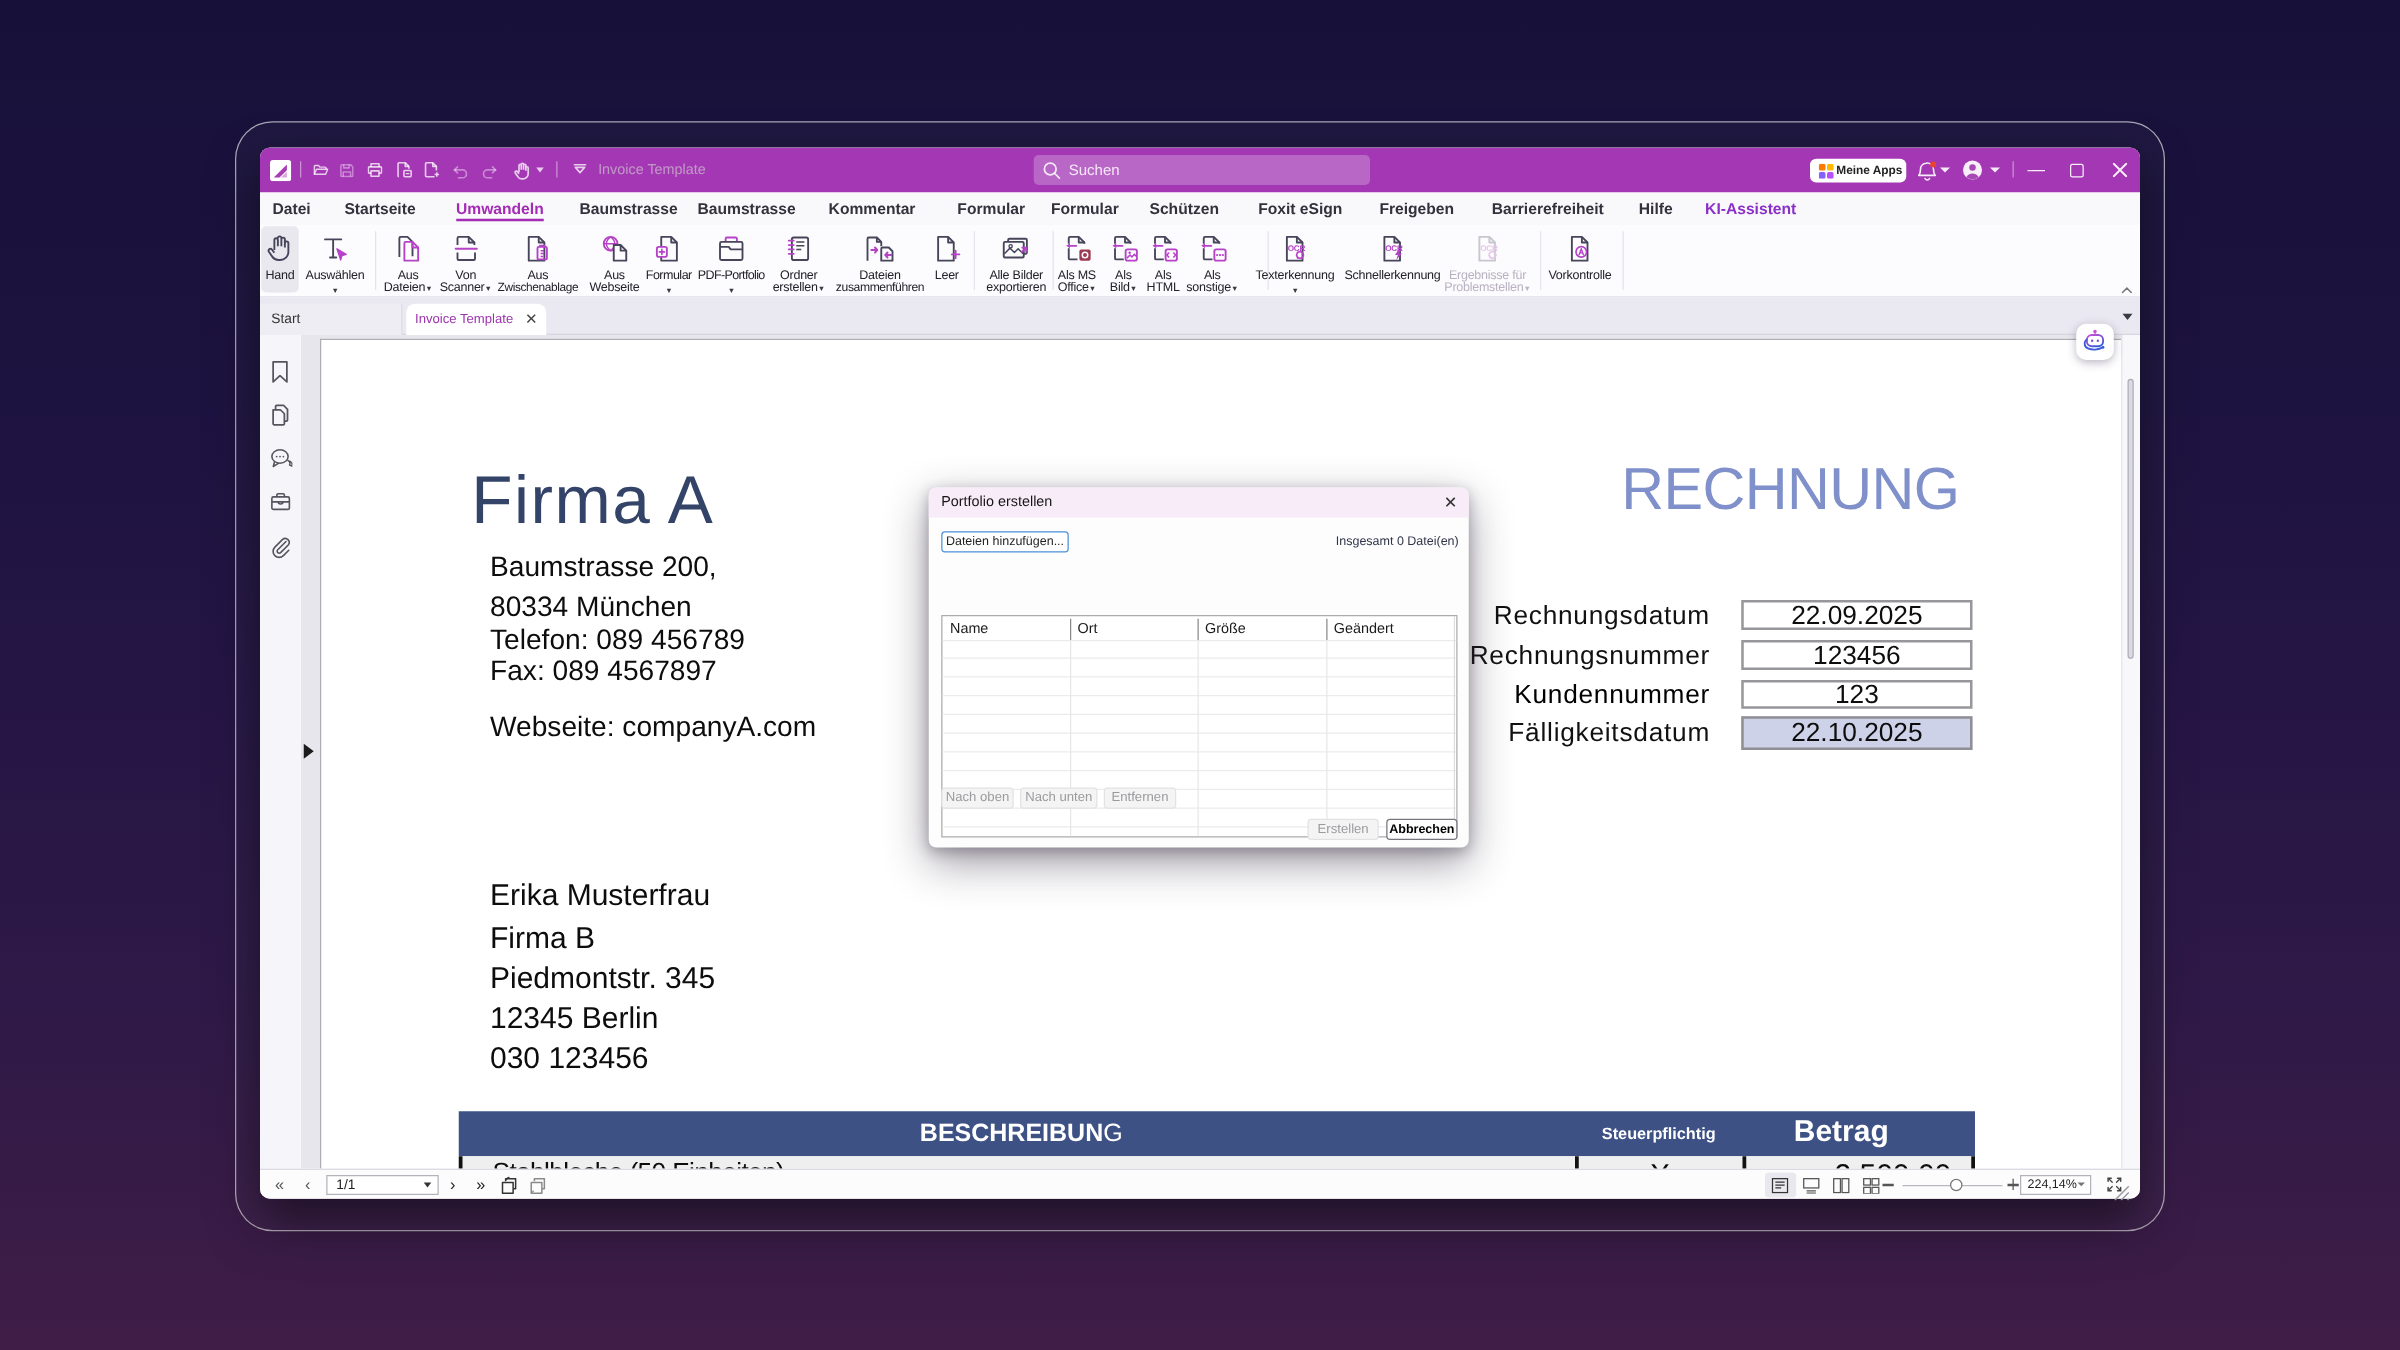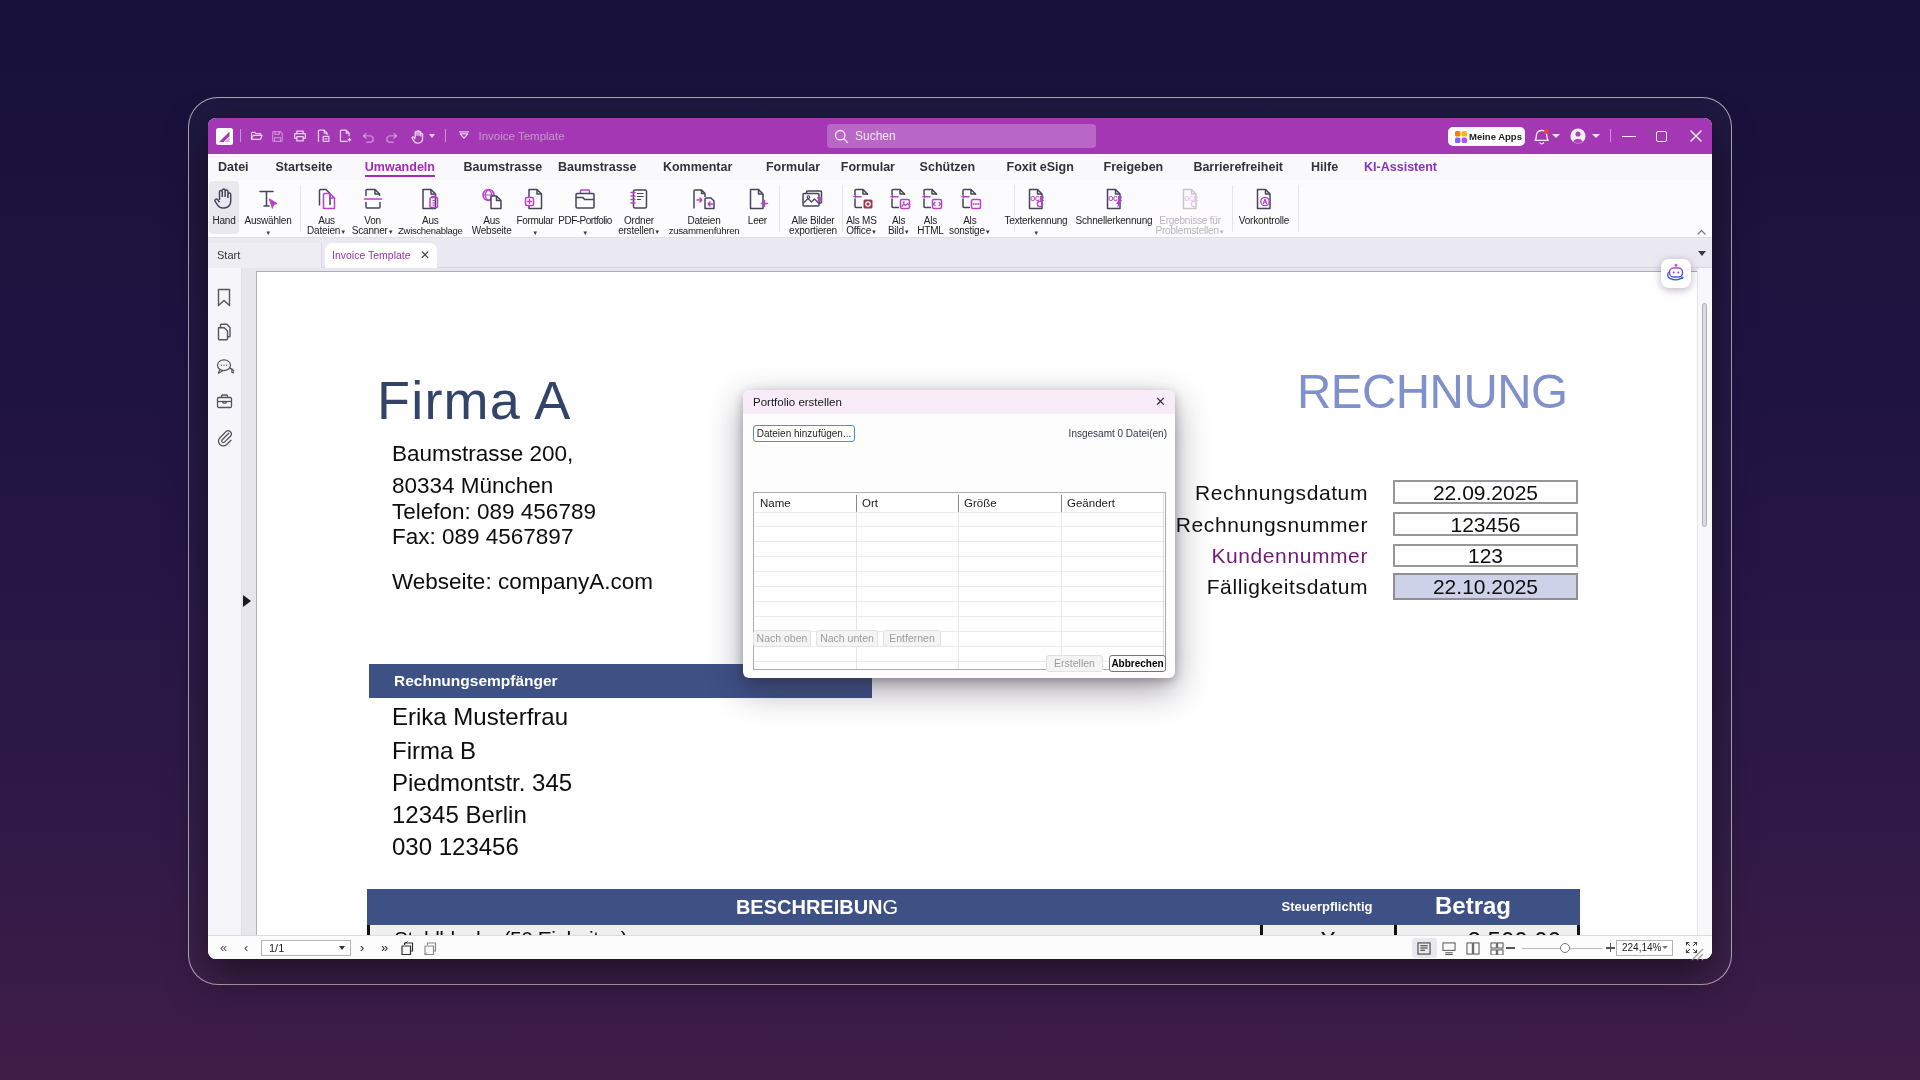--- a/index.html
+++ b/index.html
@@ -423,27 +423,26 @@
     <div id="page">
       <div class="t" style="left:120px;top:97px;font-size:54px;letter-spacing:1.2px;color:#344368">Firma A</div>
       <div class="t" style="left:1040px;top:91.5px;font-size:47.5px;letter-spacing:-0.5px;color:#8090ca">RECHNUNG</div>
       <div class="t" style="left:135px;top:169px;font-size:22.5px;color:#0d0d0d">Baumstrasse 200,</div>
       <div class="t" style="left:135px;top:200.5px;font-size:22.5px;color:#0d0d0d">80334 München</div>
       <div class="t" style="left:135px;top:227px;font-size:22.5px;color:#0d0d0d">Telefon: 089 456789</div>
       <div class="t" style="left:135px;top:252px;font-size:22.5px;color:#0d0d0d">Fax: 089 4567897</div>
       <div class="t" style="left:135px;top:296.5px;font-size:22.5px;color:#0d0d0d">Webseite: companyA.com</div>
       <div class="t" style="left:850px;top:208px;width:261px;text-align:right;font-size:21px;letter-spacing:0.6px;line-height:25px;color:#111">Rechnungsdatum</div>
       <div class="t" style="left:850px;top:240px;width:261px;text-align:right;font-size:21px;letter-spacing:0.6px;line-height:25px;color:#111">Rechnungsnummer</div>
-      <div class="t" style="left:850px;top:272px;width:261px;text-align:right;font-size:21px;letter-spacing:0.6px;line-height:24px;color:#701a75">Kundennummer</div>
+      <div class="t" style="left:850px;top:272px;width:261px;text-align:right;font-size:21px;letter-spacing:0.6px;line-height:24px;color:#000000">Kundennummer</div>
       <div class="t" style="left:850px;top:301px;width:261px;text-align:right;font-size:21px;letter-spacing:0.6px;line-height:27px;color:#111">Fälligkeitsdatum</div>
       <div class="t" style="left:1136px;top:208px;width:185px;height:24px;border:2px solid #97979b;text-align:center;font-size:21px;line-height:21px;color:#0d0d0d">22.09.2025</div>
       <div class="t" style="left:1136px;top:240px;width:185px;height:24px;border:2px solid #97979b;text-align:center;font-size:21px;line-height:21px;color:#0d0d0d">123456</div>
       <div class="t" style="left:1136px;top:272px;width:185px;height:23px;border:2px solid #97979b;text-align:center;font-size:21px;line-height:20px;color:#0d0d0d">123</div>
       <div class="t" style="left:1136px;top:301px;width:185px;height:27px;border:2px solid #8f8f94;background:#cdd2e9;text-align:center;font-size:21px;line-height:24px;color:#0d0d0d">22.10.2025</div>
-      <div class="t" style="left:112px;top:392px;width:503px;height:34px;background:#3d5185;color:#fff;font-size:15.5px;font-weight:700;line-height:34px;padding-left:25px">Rechnungsempfänger</div>
       <div class="t" style="left:135px;top:431px;font-size:24px;color:#0d0d0d">Erika Musterfrau</div>
       <div class="t" style="left:135px;top:464.5px;font-size:24px;color:#0d0d0d">Firma B</div>
       <div class="t" style="left:135px;top:496.8px;font-size:24px;color:#0d0d0d">Piedmontstr. 345</div>
       <div class="t" style="left:135px;top:528.8px;font-size:24px;color:#0d0d0d">12345 Berlin</div>
       <div class="t" style="left:135px;top:561px;font-size:24px;color:#0d0d0d">030 123456</div>
       <div class="t" style="left:110px;top:617px;width:1213px;height:36px;background:#3d5185"></div>
       <div class="t" style="left:304px;top:624px;width:512px;text-align:center;color:#fff;font-size:20px;font-weight:700">BESCHREIBUN<span style="font-weight:400">G</span></div>
       <div class="t" style="left:1003px;top:627px;width:134px;text-align:center;color:#fff;font-size:13px;font-weight:700">Steuerpflichtig</div>
       <div class="t" style="left:1132px;top:620px;width:168px;text-align:center;color:#fff;font-size:24px;font-weight:700">Betrag</div>
       <div class="t" style="left:110px;top:653px;width:1213px;height:30px;background:#efefef"></div>

